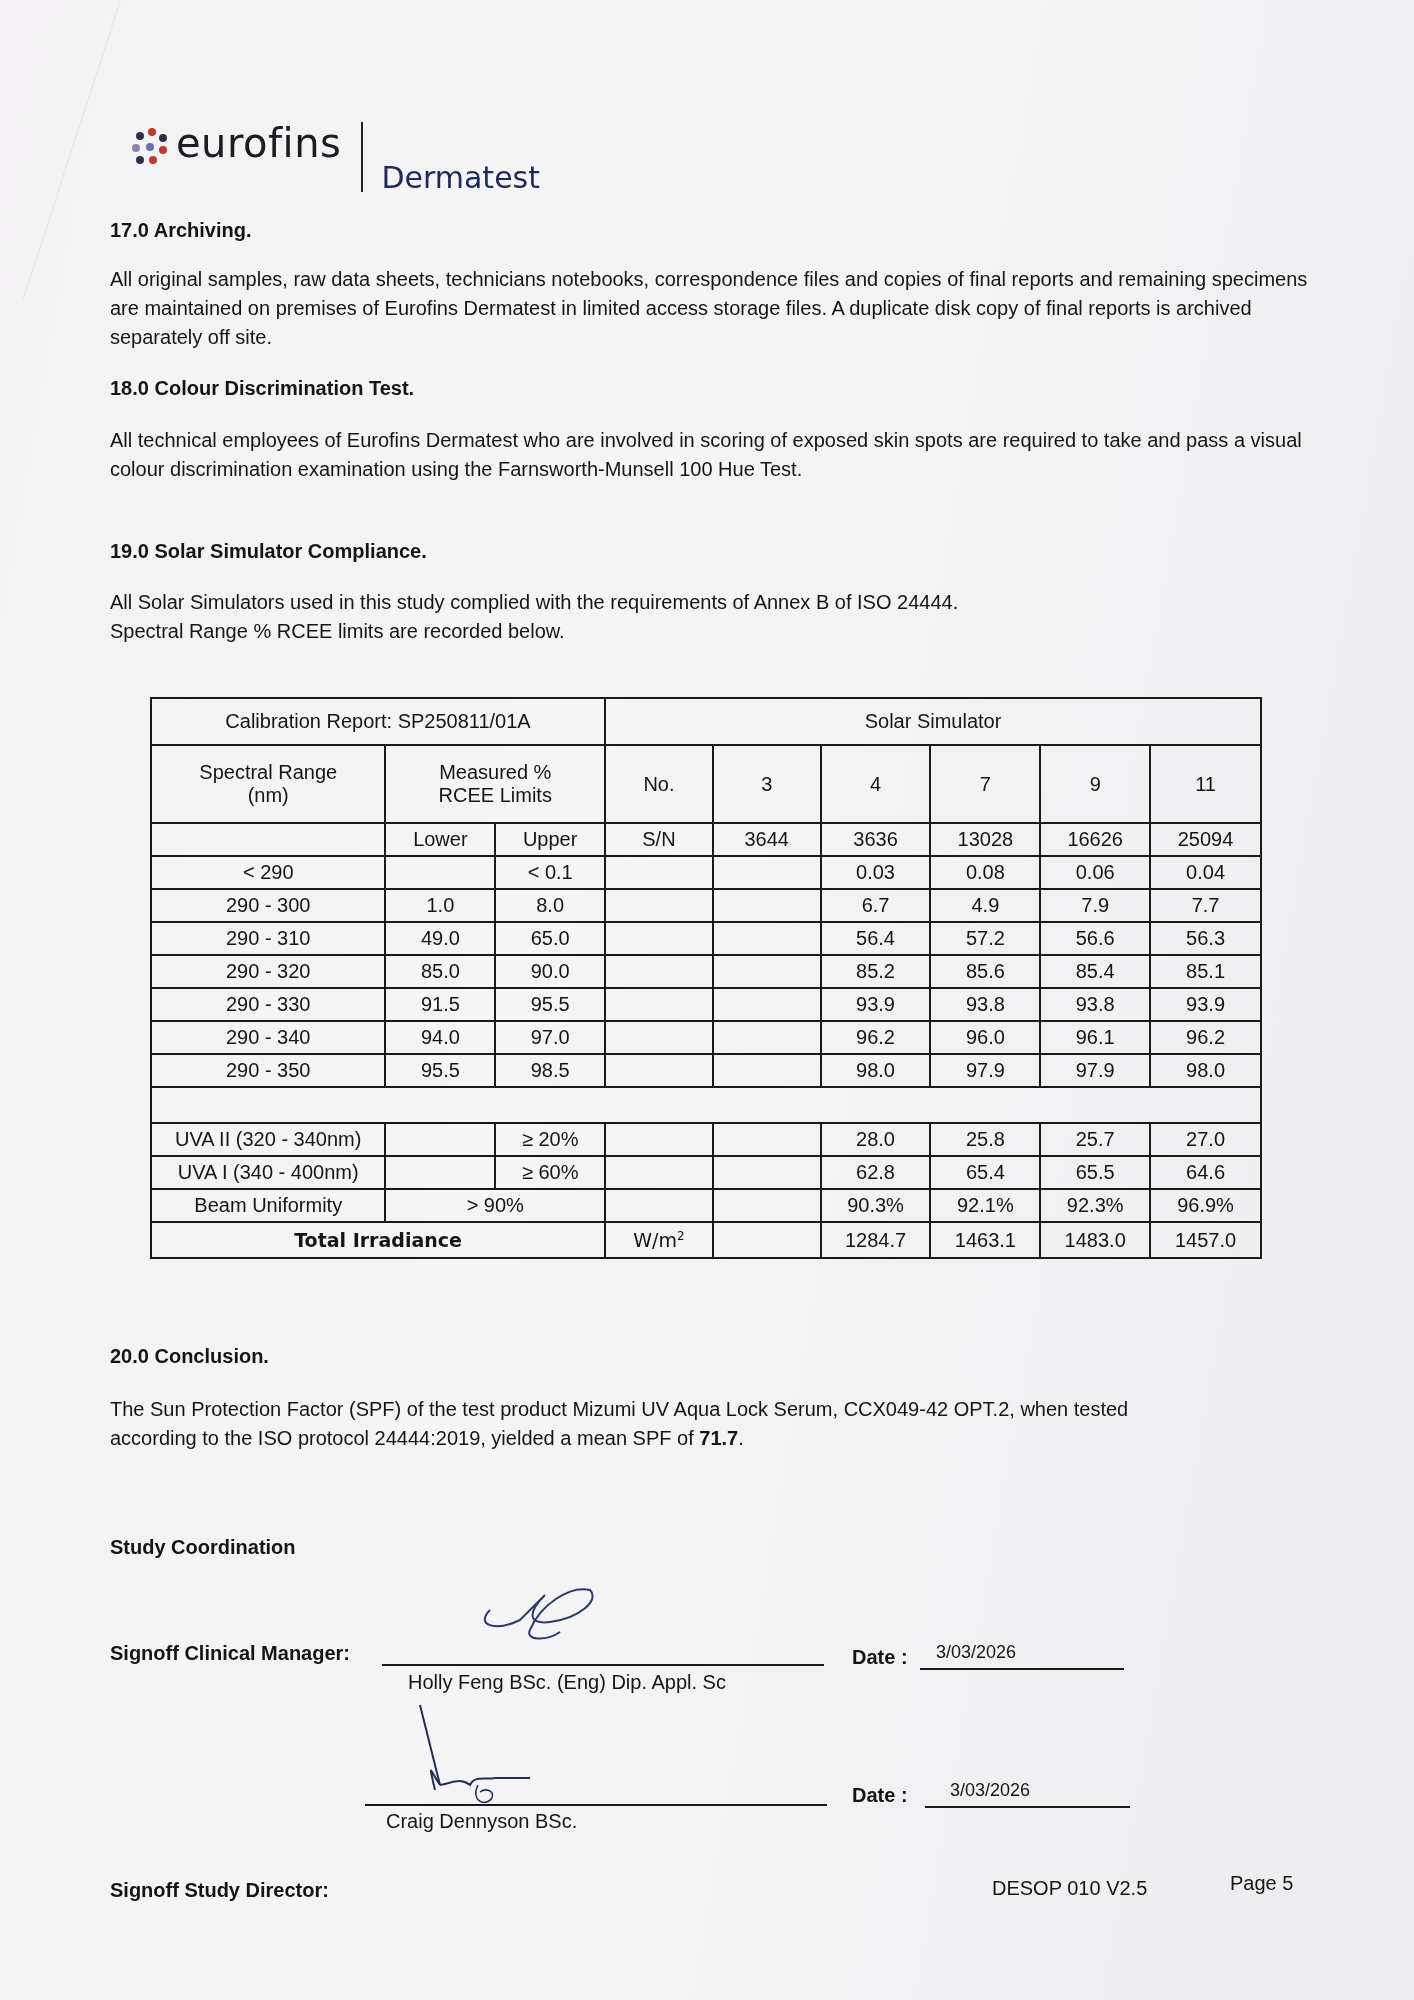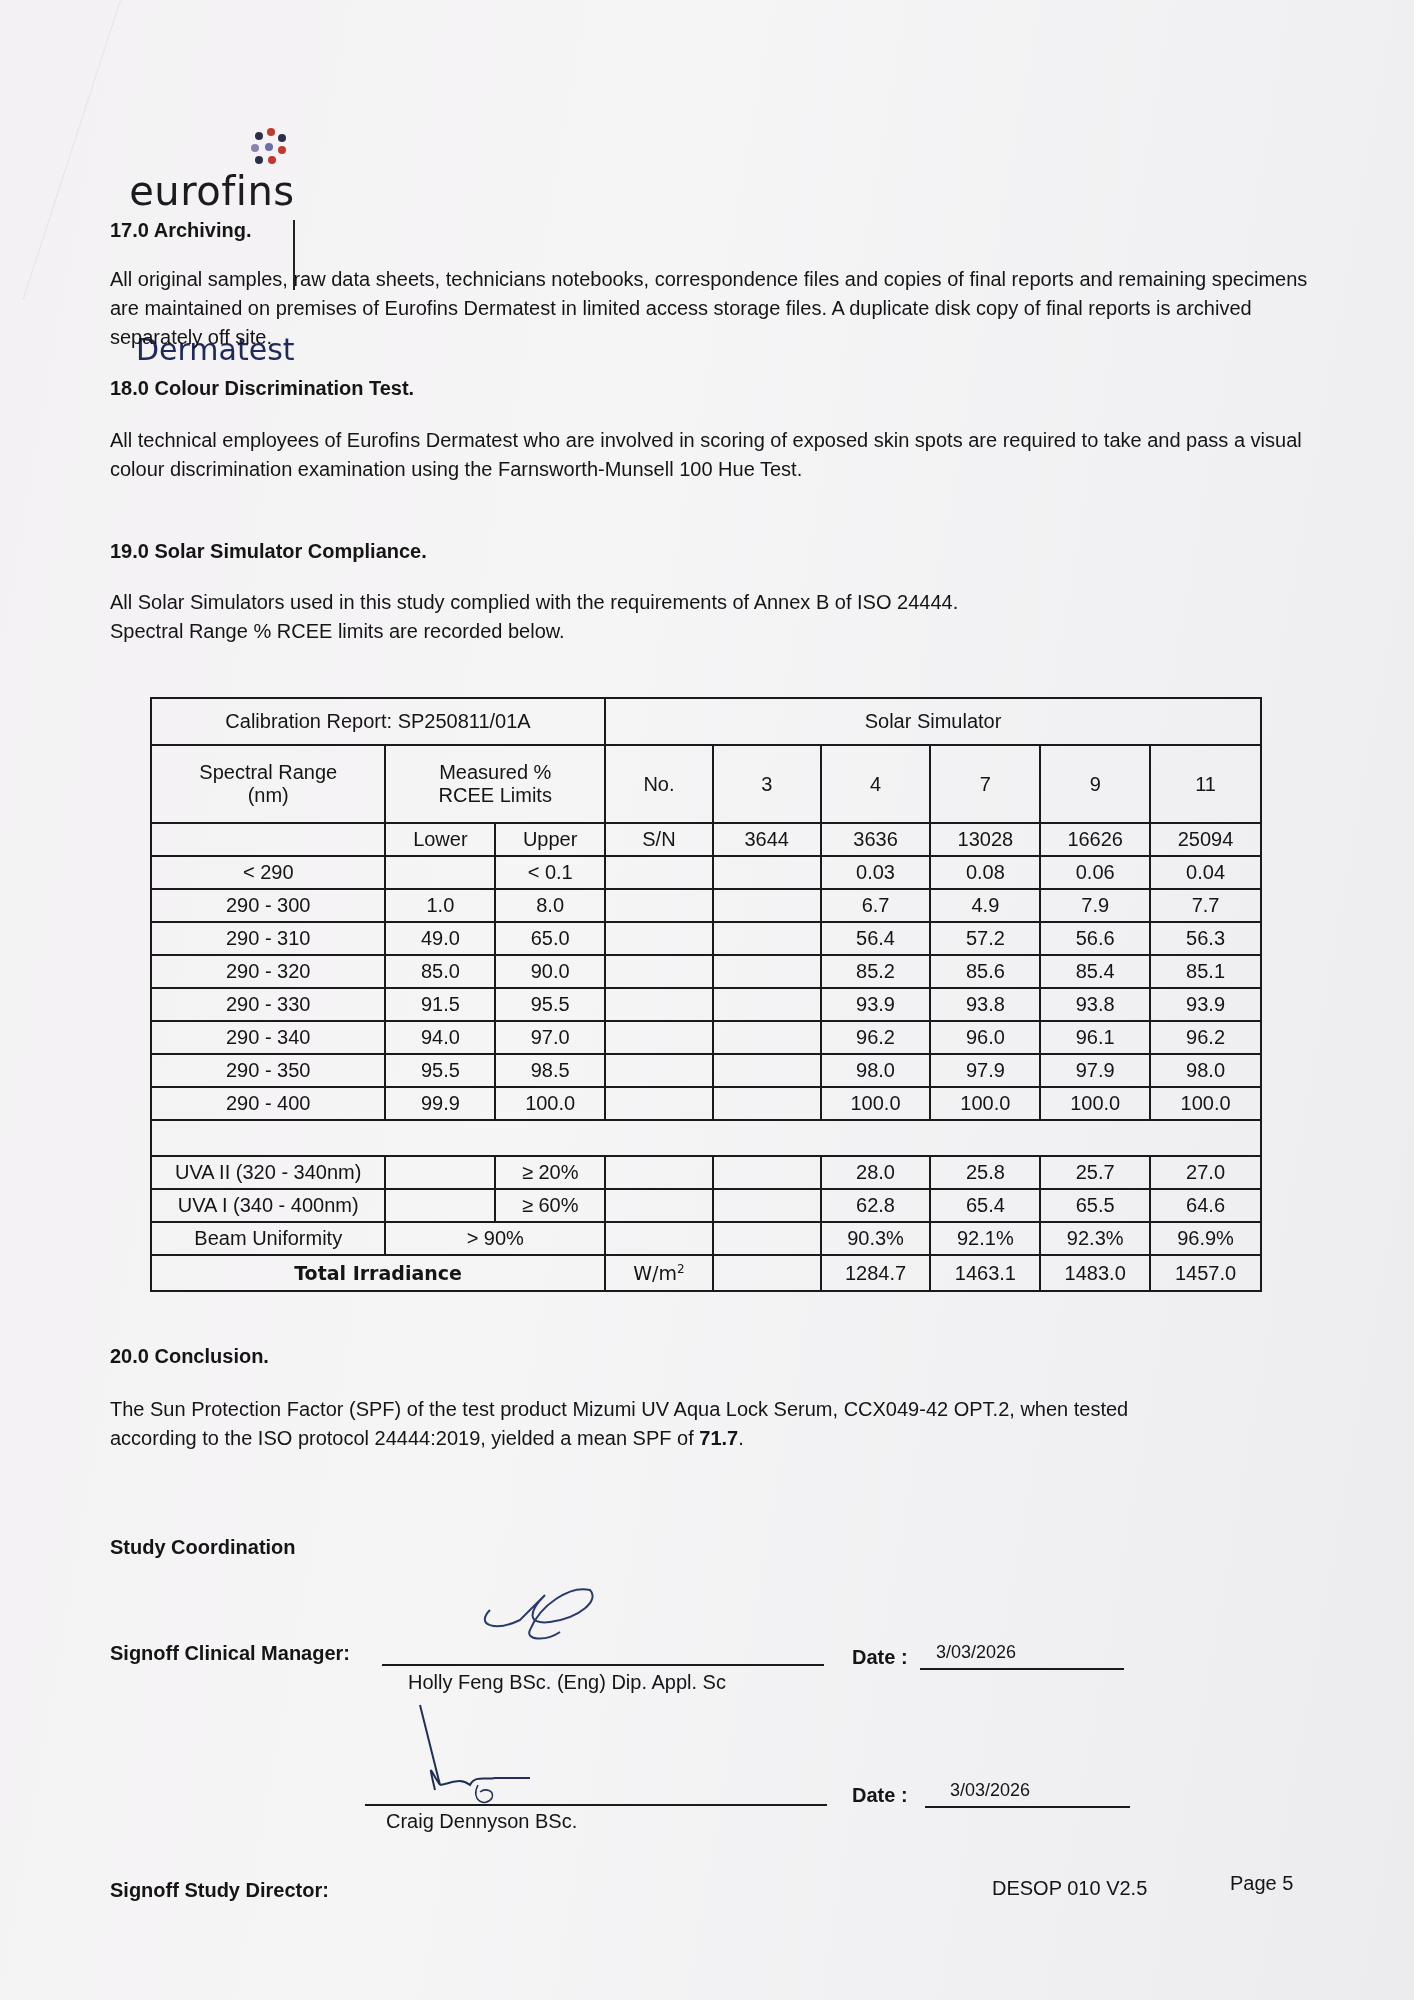--- a/index.html
+++ b/index.html
@@ -10,21 +10,21 @@
     color: #151515;
   }
   .page {
     position: absolute; left: 0; top: 0; width: 1414px; height: 2000px;
     background: linear-gradient(100deg, #f3f1f3 0%, #f6f5f6 40%, #ecebee 100%);
   }
   .fold { position:absolute; left:0; top:0; width:120px; height:300px;
     border-right: 1px solid #d8d5d8; transform: skewX(-18deg); transform-origin: top left; opacity:.5; }
 
   
-  .logo { position:absolute; left:118px; top:118px; display:flex; align-items:flex-end;flex-direction:column; }
+  .logo { position:absolute; left:132px; top:118px; display:flex; align-items:flex-start; }
   .logo-mark { width:38px; height:38px; margin-top:10px; margin-right:6px; position:relative; }
   .logo-mark span { position:absolute; width:8px; height:8px; border-radius:50%; }
   .logo-word { font-family: "DejaVu Sans", sans-serif; font-size:40px; color:#1b1b20; letter-spacing:0.5px; line-height:50px; }
   .logo-div { width:2px; height:70px; background:#222; margin-left:20px; margin-top:4px; }
   .logo-sub { font-family: "DejaVu Sans", sans-serif; font-size:30px; color:#1e2a5a; margin-left:18px; margin-top:42px; }
 
   .h { position:absolute; left:110px; font-weight:bold; font-size:20px; }
   .p { position:absolute; left:110px; font-size:20px; line-height:29px; width:1200px; }
 
   
@@ -190,31 +190,20 @@
       <td>290 - 350</td>
       <td>95.5</td>
       <td>98.5</td>
       <td></td>
       <td></td>
       <td>98.0</td>
       <td>97.9</td>
       <td>97.9</td>
       <td>98.0</td>
     </tr>
-    <tr>
-      <td>290 - 400</td>
-      <td>99.9</td>
-      <td>100.0</td>
-      <td></td>
-      <td></td>
-      <td>100.0</td>
-      <td>100.0</td>
-      <td>100.0</td>
-      <td>100.0</td>
-    </tr>
     <tr style="height:36px">
       <td colspan="9"></td>
     </tr>
     <tr>
       <td>UVA II (320 - 340nm)</td>
       <td></td>
       <td>≥ 20%</td>
       <td></td>
       <td></td>
       <td>28.0</td>

